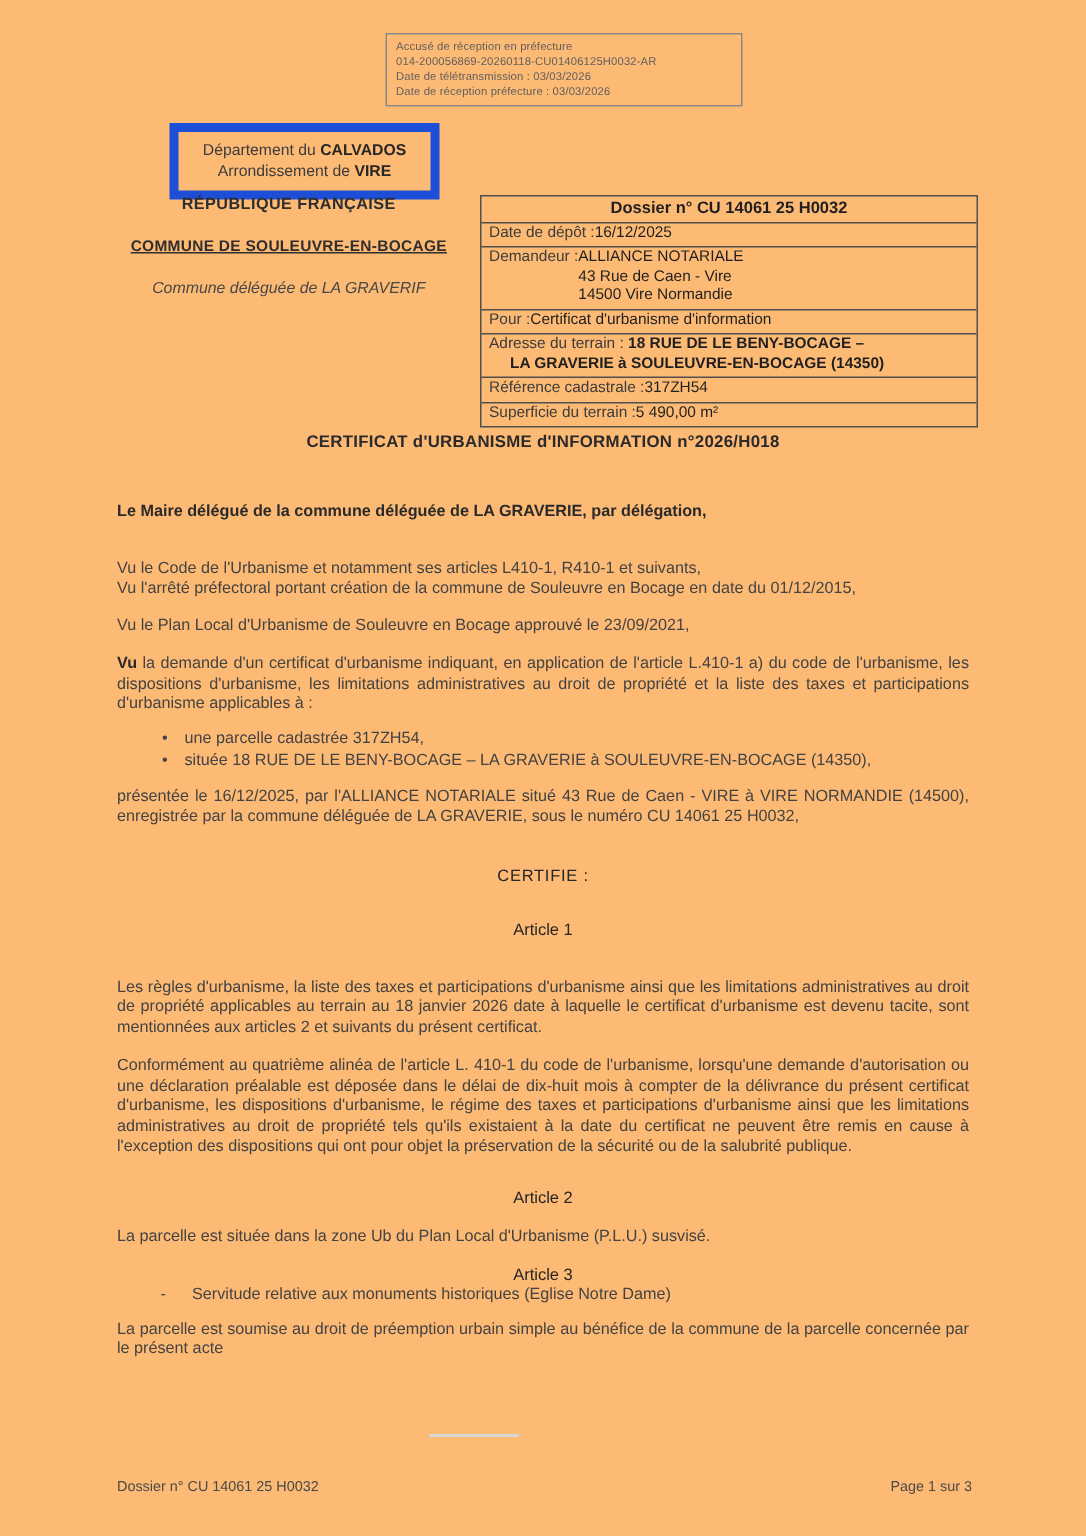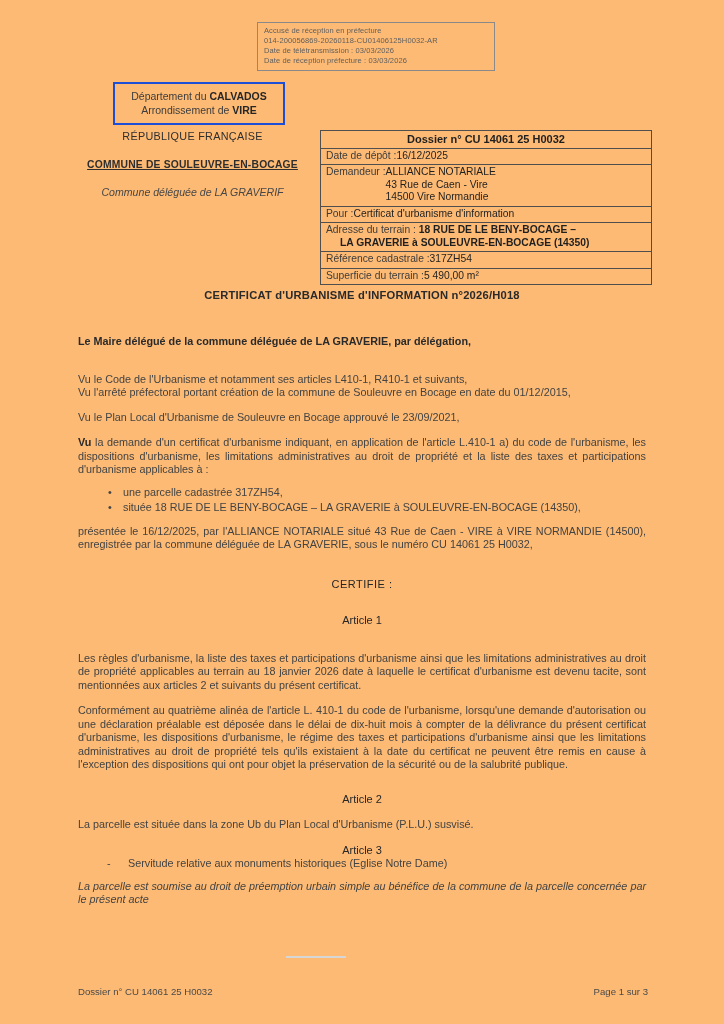--- a/index.html
+++ b/index.html
@@ -11,29 +11,29 @@
   }
   
   .stamp {
     position:absolute; left:257px; top:22px; width:224px;
     border:1px solid #8a8a8a; padding:3px 6px 4px 6px;
     font-size:7.5px; line-height:10px; color:#5f5f5f; letter-spacing:0.1px;
   }
   
   .dept-box {
     position:absolute; left:113px; top:82px; width:160px;
-    border:2px solid #1d4ed8; padding:5px 4px 6px 4px;
+    border:6px solid #1d4ed8; padding:5px 4px 6px 4px;
     text-align:center; font-size:10.5px; line-height:14px; color:#3c3c3c;
   }
   .dept-box b { color:#262626; }
   
   .left-col {
     position:absolute; left:70px; top:130px; width:245px; text-align:center;
   }
-  .republic { font-weight:normal; font-size:10.8px; color:#2e2e2e; letter-spacing:0.3px; }
+  .republic { font-weight:bold; font-size:10.8px; color:#2e2e2e; letter-spacing:0.3px; }
   .commune  { font-weight:bold; font-size:10.3px; color:#2e2e2e; margin-top:17px; text-decoration:underline; letter-spacing:0.2px;}
   .commune-del { font-style:italic; font-size:10.6px; color:#474747; margin-top:16px; }
   
   .dossier {
     position:absolute; left:320px; top:130px; width:330px;
     border:1px solid #4f4f4f; font-size:10.3px; color:#3c3c3c;
   }
   .dossier .row { border-top:1px solid #4f4f4f; padding:1px 4px 2px 5px; line-height:12.5px; }
   .dossier .row:first-child { border-top:none; }
   .dossier .hdr { text-align:center; font-weight:bold; font-size:11px; color:#1f1f1f; padding:2px 4px; }
@@ -154,21 +154,21 @@
     <div class="p" style="margin-top:12px;">Conformément au quatrième alinéa de l'article L. 410-1 du code de l'urbanisme, lorsqu'une demande d'autorisation ou une déclaration préalable est déposée dans le délai de dix-huit mois à compter de la délivrance du présent certificat d'urbanisme, les dispositions d'urbanisme, le régime des taxes et participations d'urbanisme ainsi que les limitations administratives au droit de propriété tels qu'ils existaient à la date du certificat ne peuvent être remis en cause à l'exception des dispositions qui ont pour objet la préservation de la sécurité ou de la salubrité publique.</div>
 
     <div class="p center heading" style="margin-top:21px;">Article 2</div>
     <div class="p" style="margin-top:12px;">La parcelle est située dans la zone Ub du Plan Local d'Urbanisme (P.L.U.) susvisé.</div>
 
     <div class="p center heading" style="margin-top:12px;">Article 3</div>
     <div class="dash-row">
       <span class="dot">-</span>
       <span class="txt">Servitude relative aux monuments historiques (Eglise Notre Dame)</span>
     </div>
-    <div class="p" style="margin-top:9px;font-style:italic;">La parcelle est soumise au droit de préemption urbain simple au bénéfice de la commune de la parcelle concernée par le présent acte</div>
+    <div class="p" style="margin-top:9px;">La parcelle est soumise au droit de préemption urbain simple au bénéfice de la commune de la parcelle concernée par le présent acte</div>
   </div>
 
   <div class="artifact"></div>
 
   <div class="footer">
     <span>Dossier n° CU 14061 25 H0032</span>
     <span>Page 1 sur 3</span>
   </div>
 
 </div>

